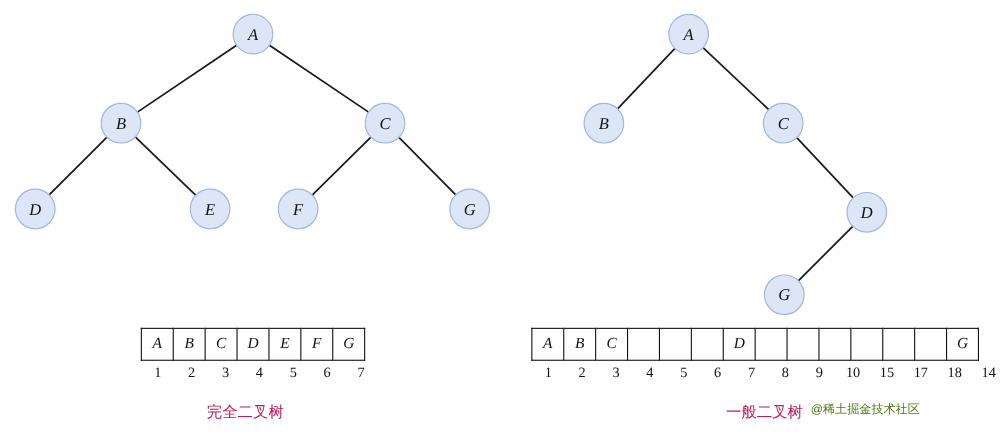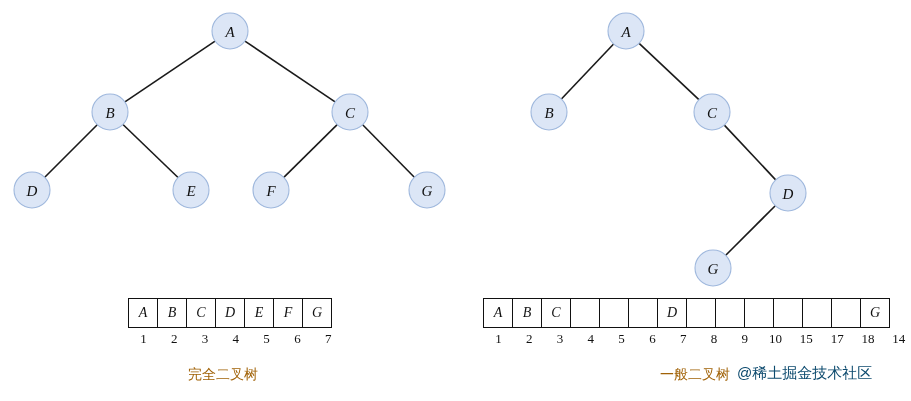--- a/index.html
+++ b/index.html
@@ -66,28 +66,28 @@
     color: #111111;
   }
   .index-row .idx {
     width: 30.8px;
     text-align: center;
   }
   .caption {
     position: absolute;
     font-family: Liberation Sans, sans-serif;
     font-size: 14px;
-    color: #a16207;
+    color: #be185d;
     white-space: nowrap;
   }
   .watermark {
     position: absolute;
     font-family: "Liberation Sans", sans-serif;
-    font-size: 15px;
-    color: #0c4a6e;
+    font-size: 11px;
+    color: #4d7c0f;
     white-space: nowrap;
   }
 </style>
 </head>
 <body>
 
 <div id="canvas">
 
   <svg class="tree-layer" viewBox="0 0 911 401" xmlns="http://www.w3.org/2000/svg">
     <g id="left-edges">

